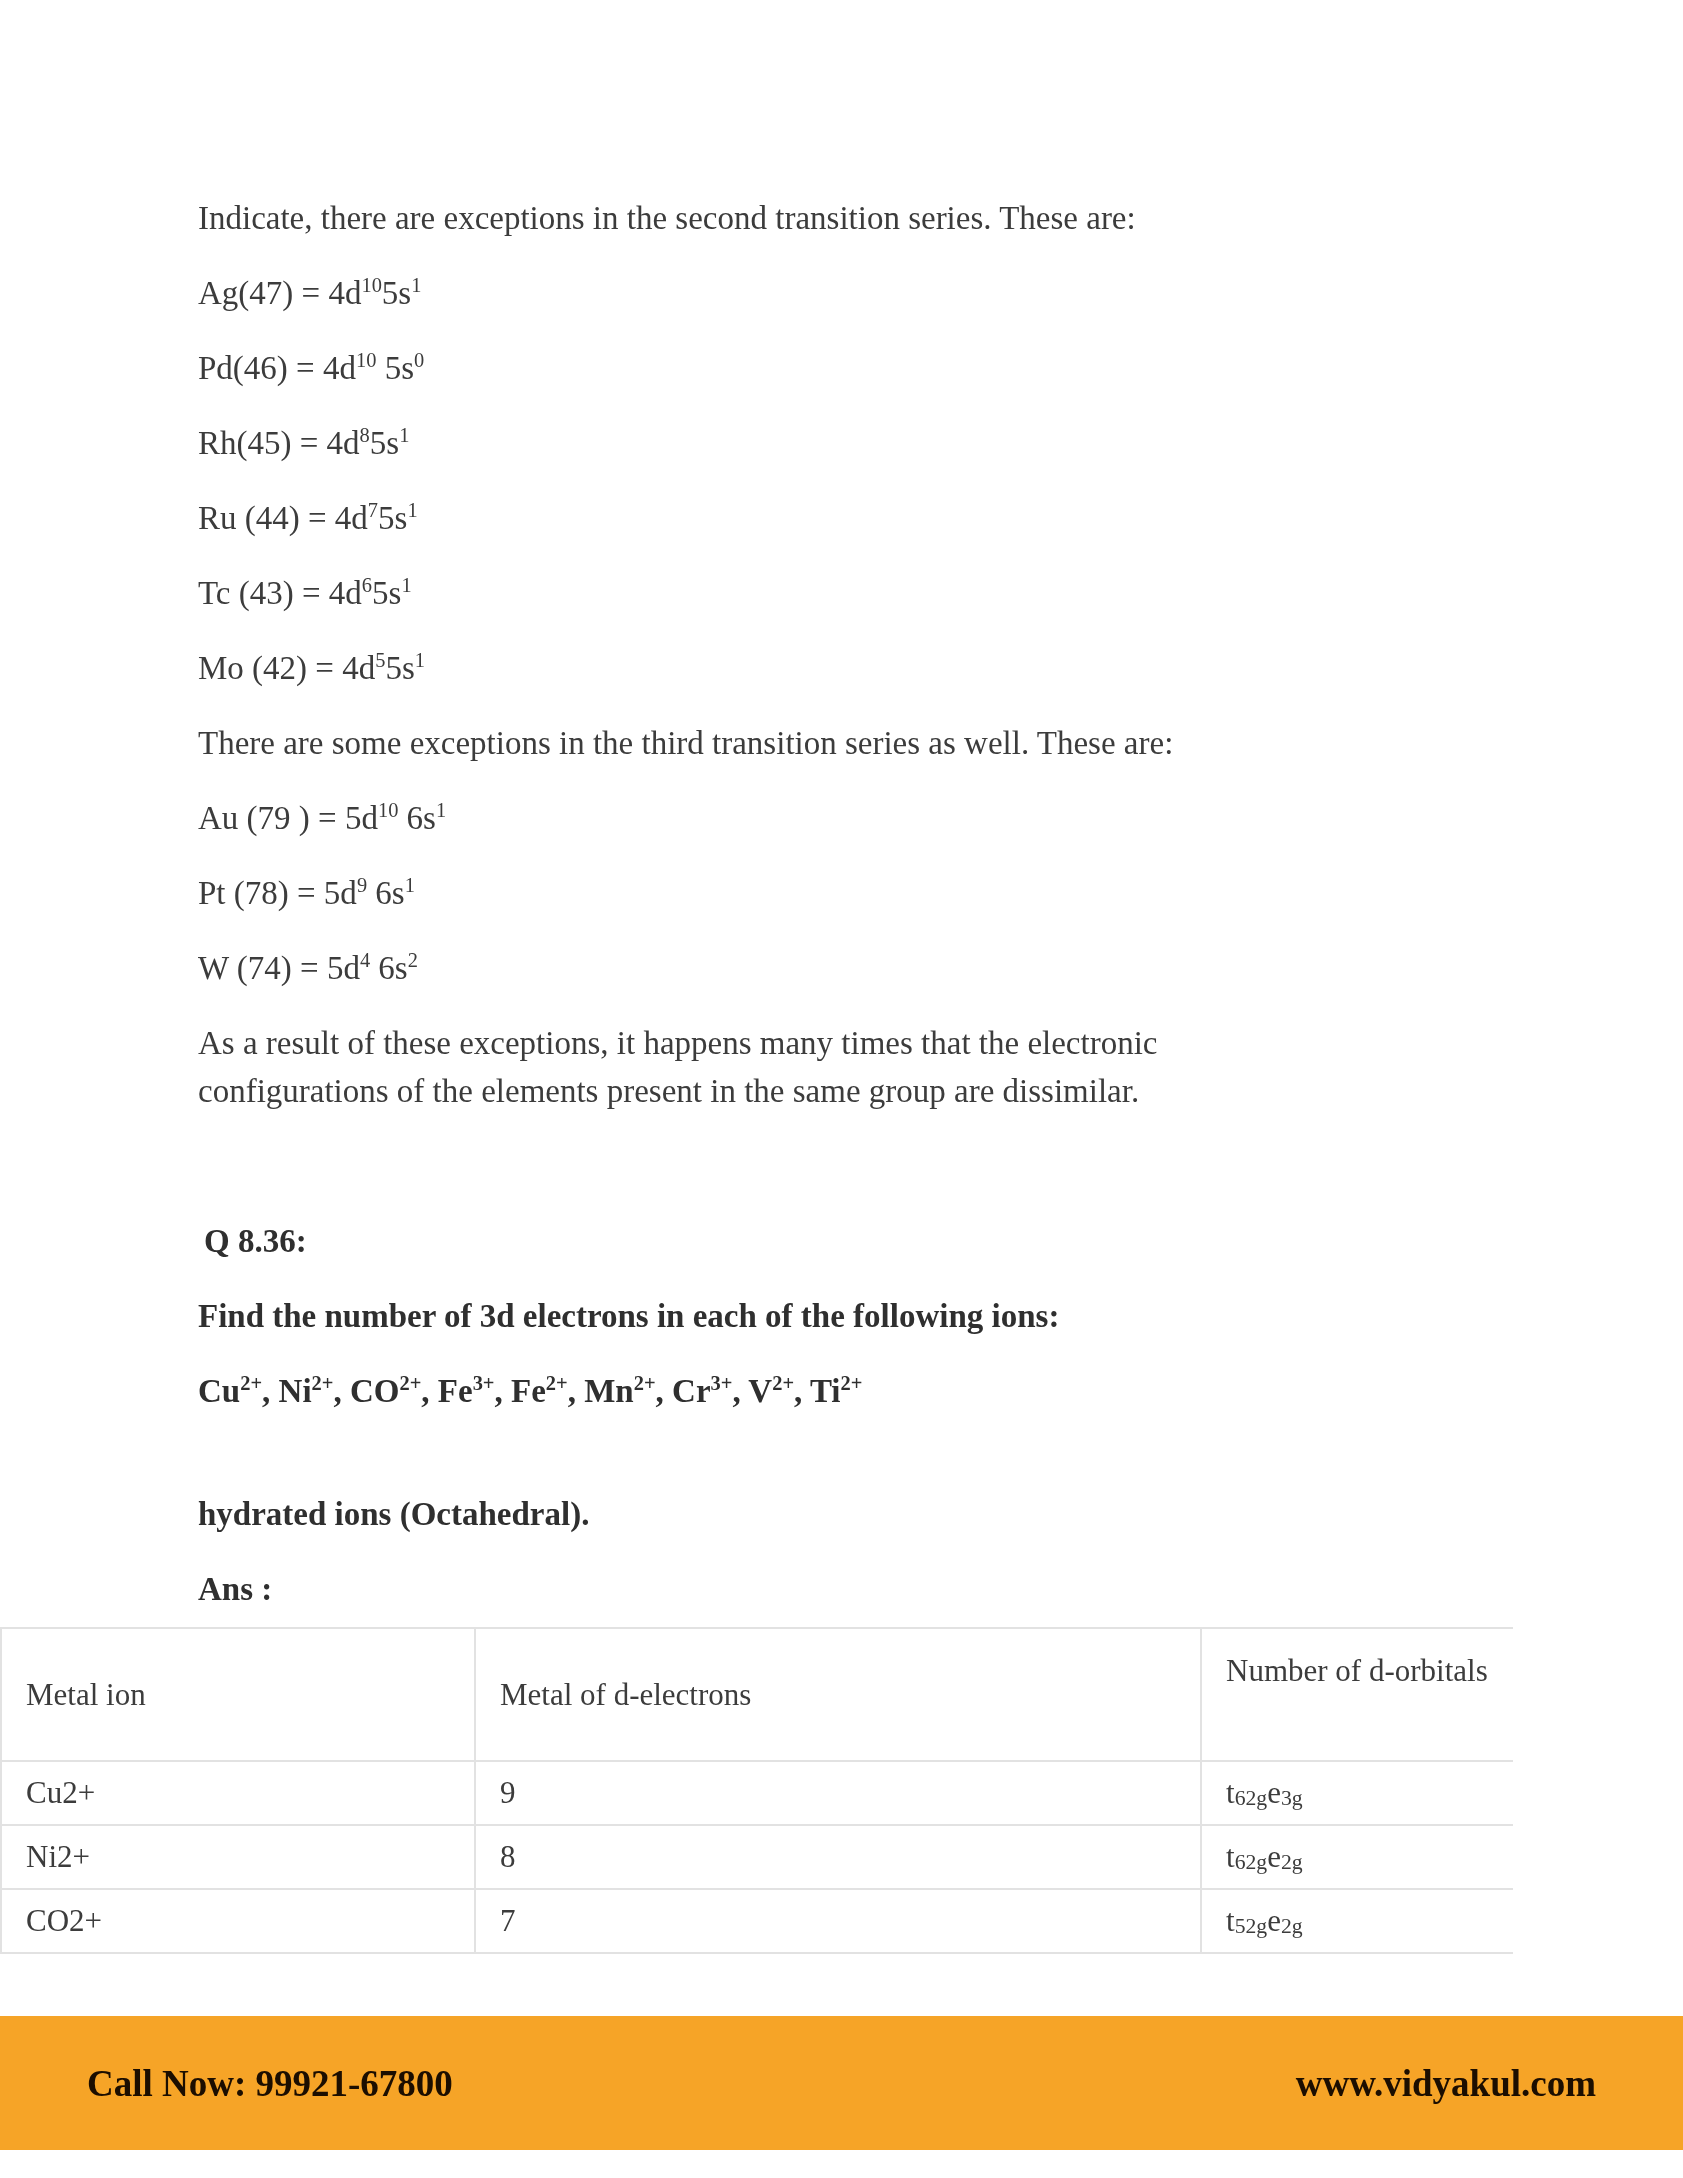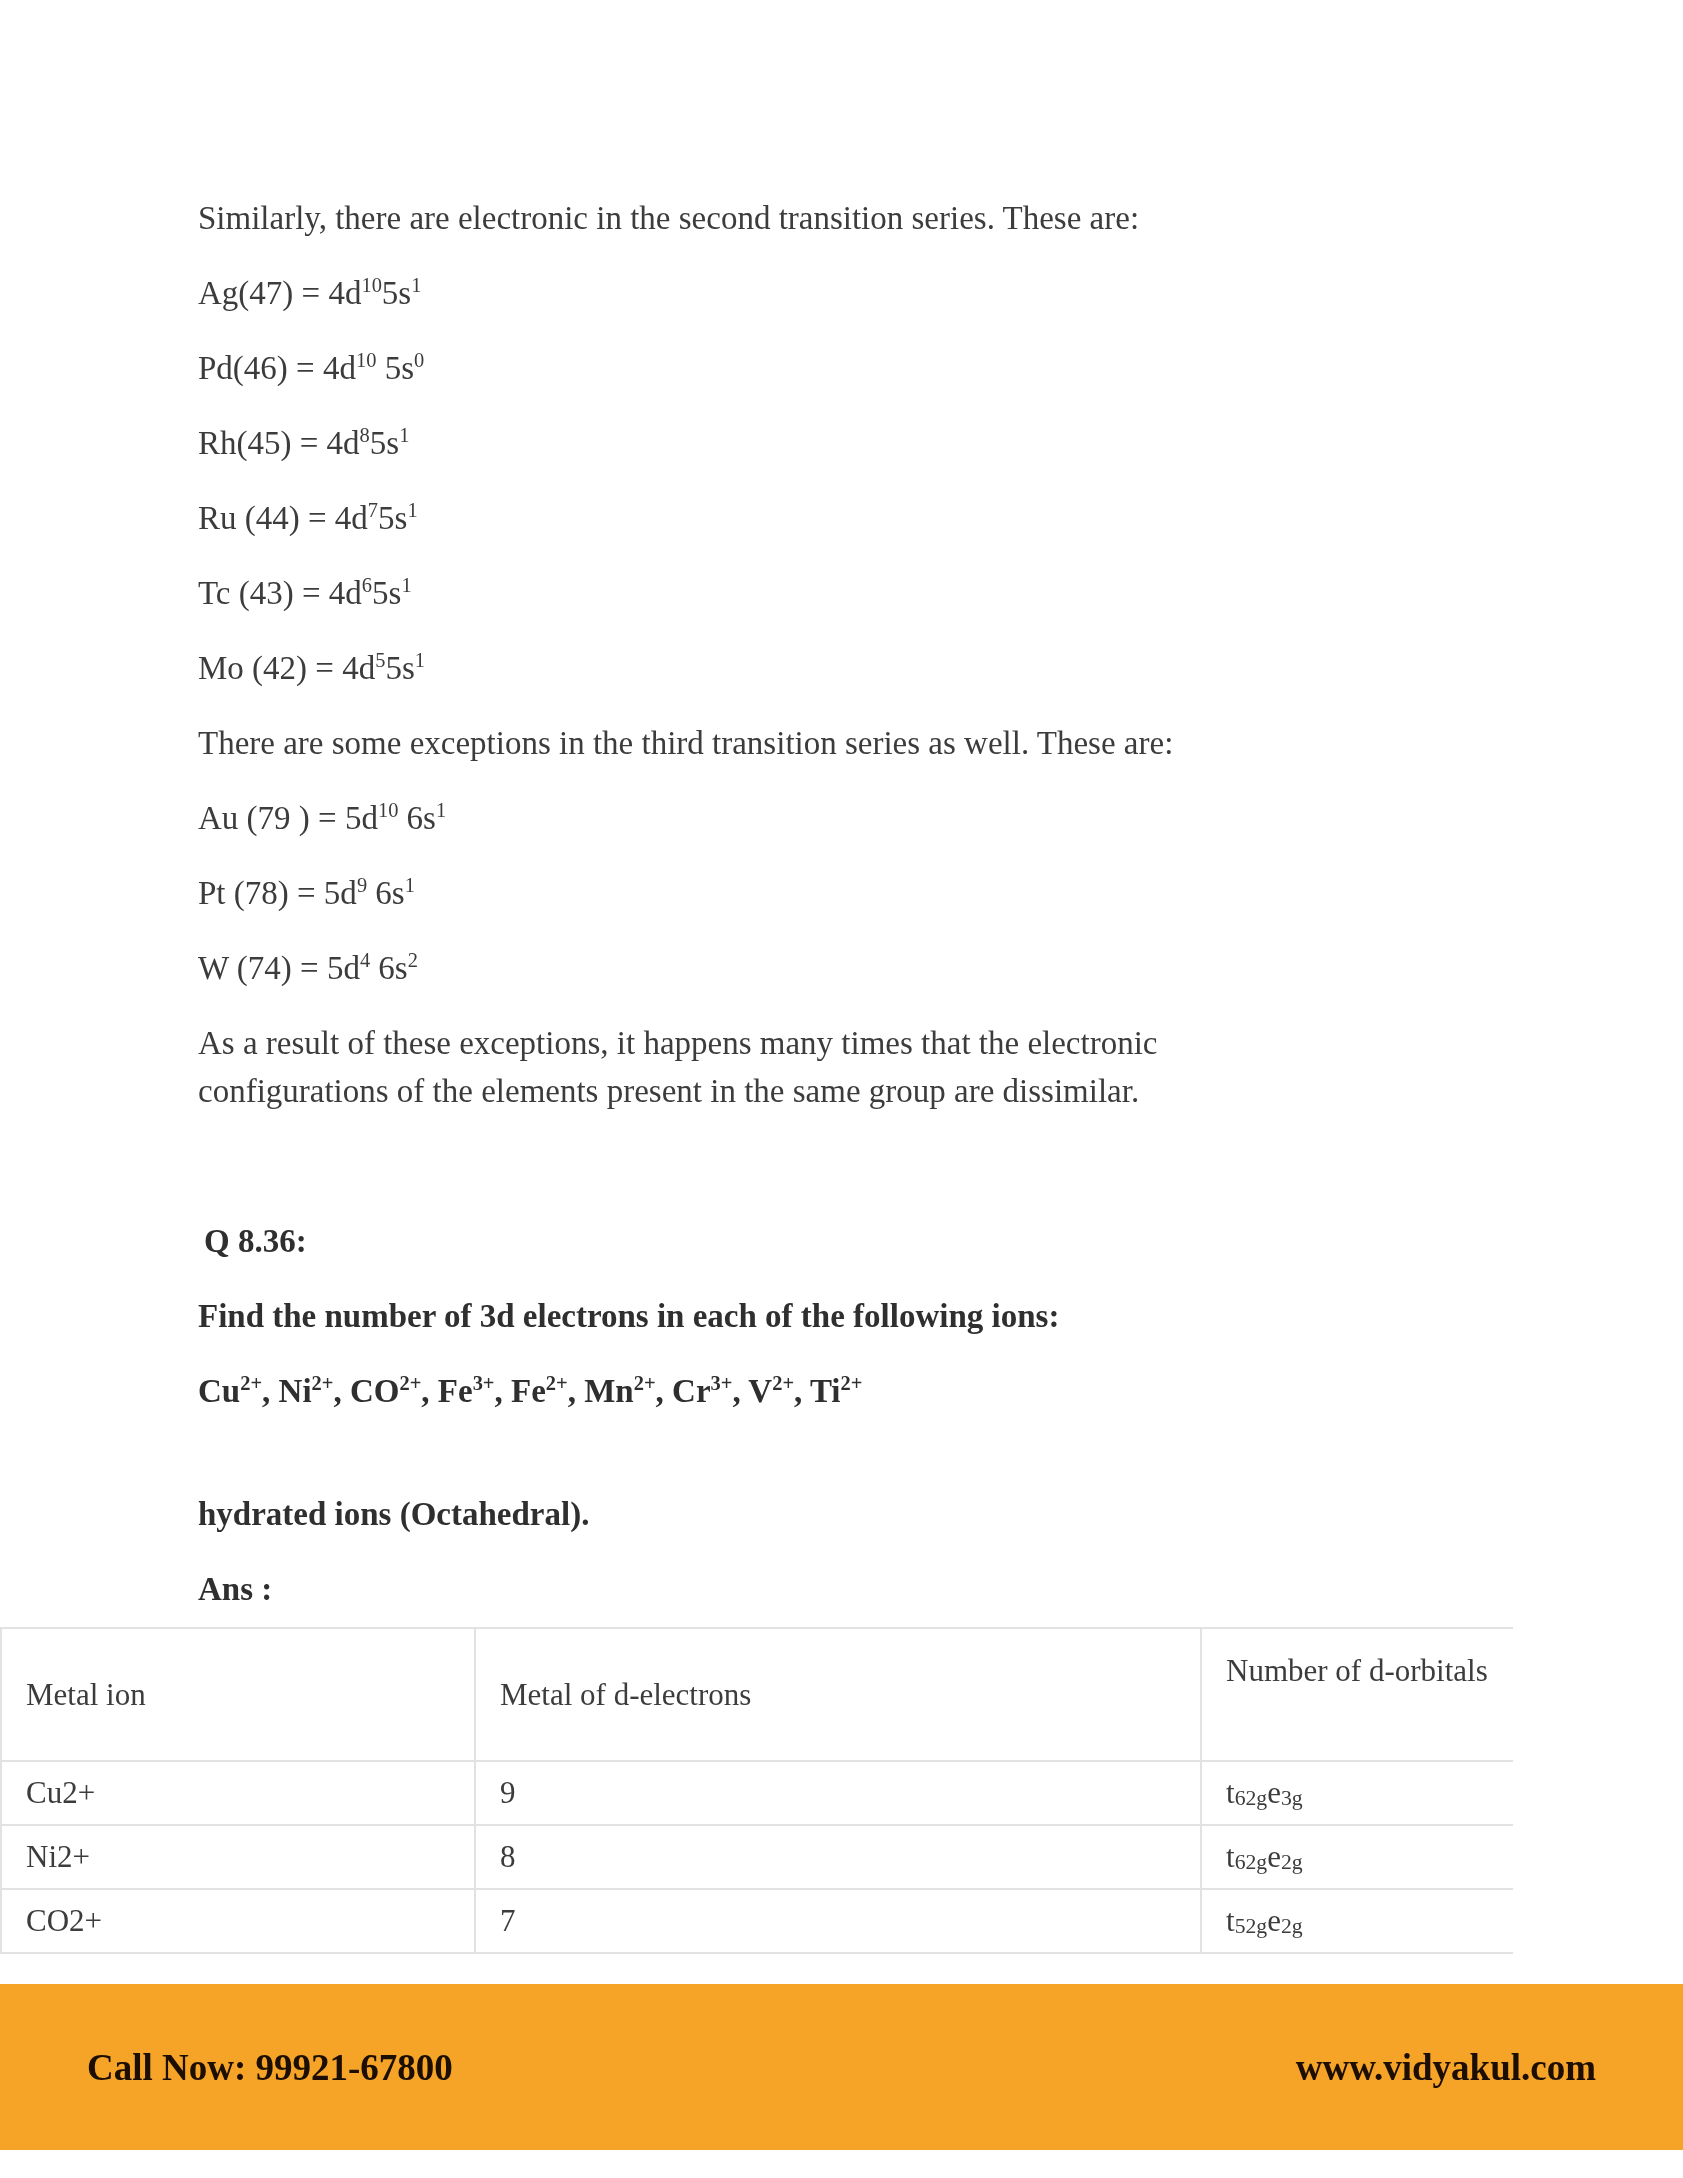--- a/index.html
+++ b/index.html
@@ -63,37 +63,37 @@
   tr.drow { height: 64px; }
   th.c1 { width: 438px; vertical-align: middle; }
   th.c2 { width: 690px; vertical-align: middle; }
   th.c3 { vertical-align: top; padding-top: 24px; }
   td { vertical-align: middle; }
   footer.brandbar {
     position: absolute;
     left: 0;
     bottom: 28px;
     width: 1683px;
-    height: 166px;
+    height: 134px;
     display: flex;
     align-items: center;
     justify-content: space-between;
     box-sizing: border-box;
     padding: 0 87px;
     font-weight: bold;
     font-size: 37px;
   }
 </style>
 </head>
 <body>
 
 <div class="page">
   <div class="content">
 
-    <p class="para">Similarly, there are electronic in the second transition series. These are:</p>
+    <p class="para">Indicate, there are exceptions in the second transition series. These are:</p>
 
     <p class="para">Ag(47) = 4d<sup>10</sup>5s<sup>1</sup></p>
     <p class="para">Pd(46) = 4d<sup>10</sup> 5s<sup>0</sup></p>
     <p class="para">Rh(45) = 4d<sup>8</sup>5s<sup>1</sup></p>
     <p class="para">Ru (44) = 4d<sup>7</sup>5s<sup>1</sup></p>
     <p class="para">Tc (43) = 4d<sup>6</sup>5s<sup>1</sup></p>
     <p class="para">Mo (42) = 4d<sup>5</sup>5s<sup>1</sup></p>
 
     <p class="para">There are some exceptions in the third transition series as well. These are:</p>
 

